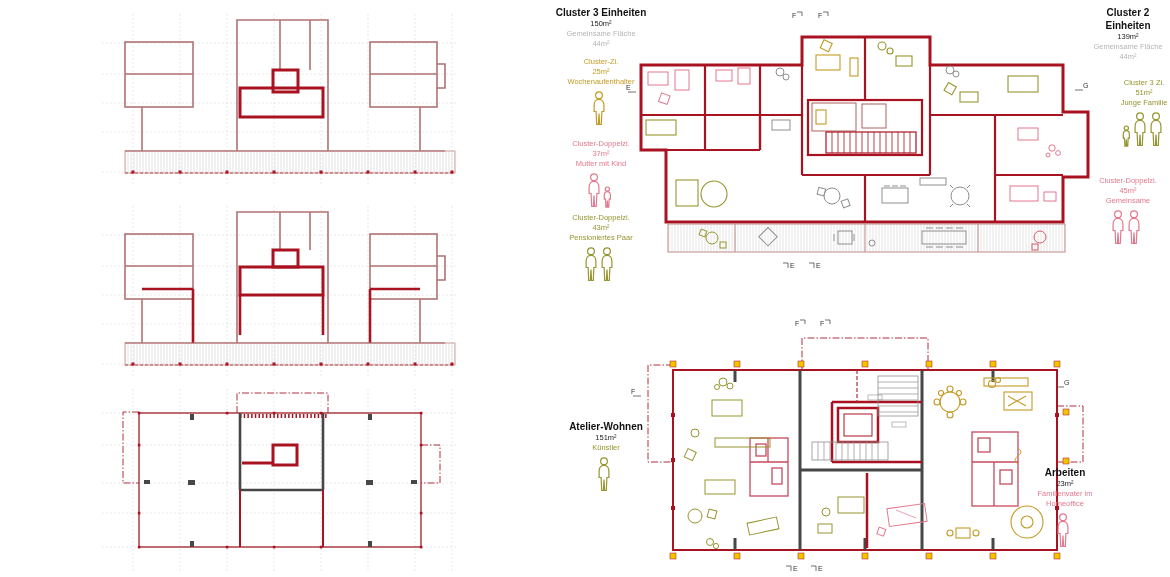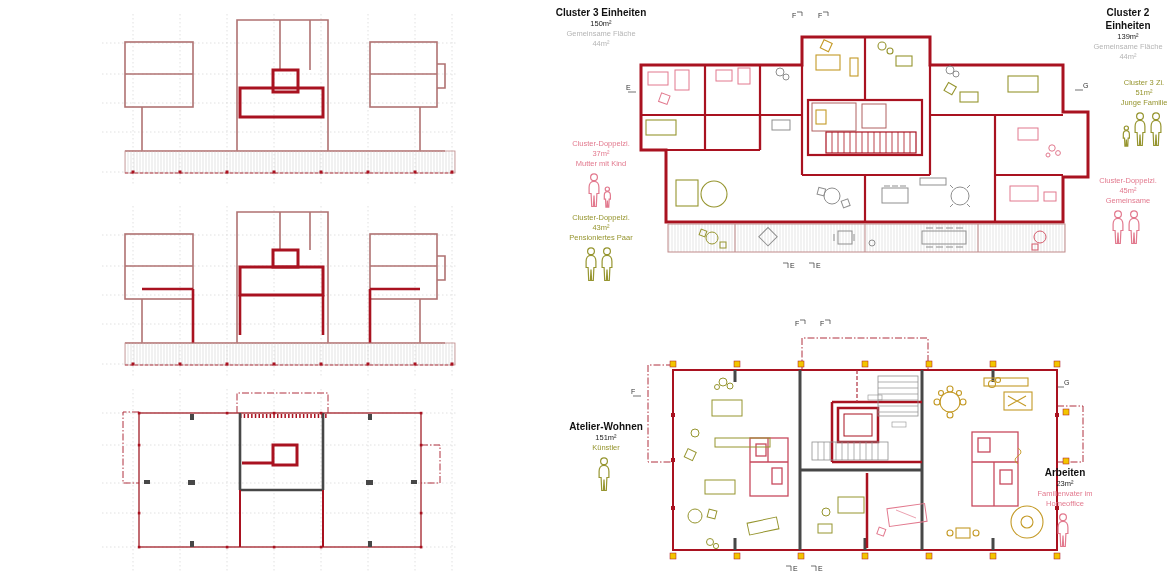--- a/index.html
+++ b/index.html
@@ -397,20 +397,33 @@
       <rect x="258" y="218" width="7" height="7" transform="rotate(20 261 221)"></rect>
     </g>
   </svg>
 
   <div class="ann" style="left:545px;top:6px;width:112px;">
     <div class="t">Cluster 3 Einheiten</div>
     <div>150m²</div>
     <div class="gray">Gemeinsame Fläche</div>
     <div class="gray">44m²</div>
   </div>
+  <div class="ann t-gold" style="left:545px;top:57px;width:112px;">
+    <div>Cluster-Zi.</div>
+    <div>25m²</div>
+    <div>Wochenaufenthalter</div>
+    <div class="figwrap">
+        <svg width="18" height="36" viewBox="0 0 18 36">
+          <g transform="translate(0,0) scale(1)" stroke="#c49a26" fill="none" stroke-width="1.20">
+            <circle cx="7" cy="4.2" r="3.4"></circle>
+            <path d="M7,8.4 C3.6,8.4 2.1,10.8 2.1,14.2 L2.1,20.5 L4.1,20.5 L4.7,33.5 L6.4,33.5 L7,22.5 L7.6,33.5 L9.3,33.5 L9.9,20.5 L11.9,20.5 L11.9,14.2 C11.9,10.8 10.4,8.4 7,8.4 Z"></path>
+          </g>
+        </svg>
+      </div>
+  </div>
   <div class="ann t-pink" style="left:545px;top:139px;width:112px;">
     <div>Cluster-Doppelzi.</div>
     <div>37m²</div>
     <div>Mutter mit Kind</div>
     <div class="figwrap">
         <svg width="29" height="36" viewBox="0 0 29 36">
           <g transform="translate(0,0) scale(1)" stroke="#e2798e" fill="none" stroke-width="1.20">
             <circle cx="7" cy="4.2" r="3.4"></circle>
             <path d="M7,8.4 C3.6,8.4 2.1,10.8 2.1,14.2 L2.1,20.5 L4.1,20.5 L4.7,33.5 L6.4,33.5 L7,22.5 L7.6,33.5 L9.3,33.5 L9.9,20.5 L11.9,20.5 L11.9,14.2 C11.9,10.8 10.4,8.4 7,8.4 Z"></path>
           </g>

